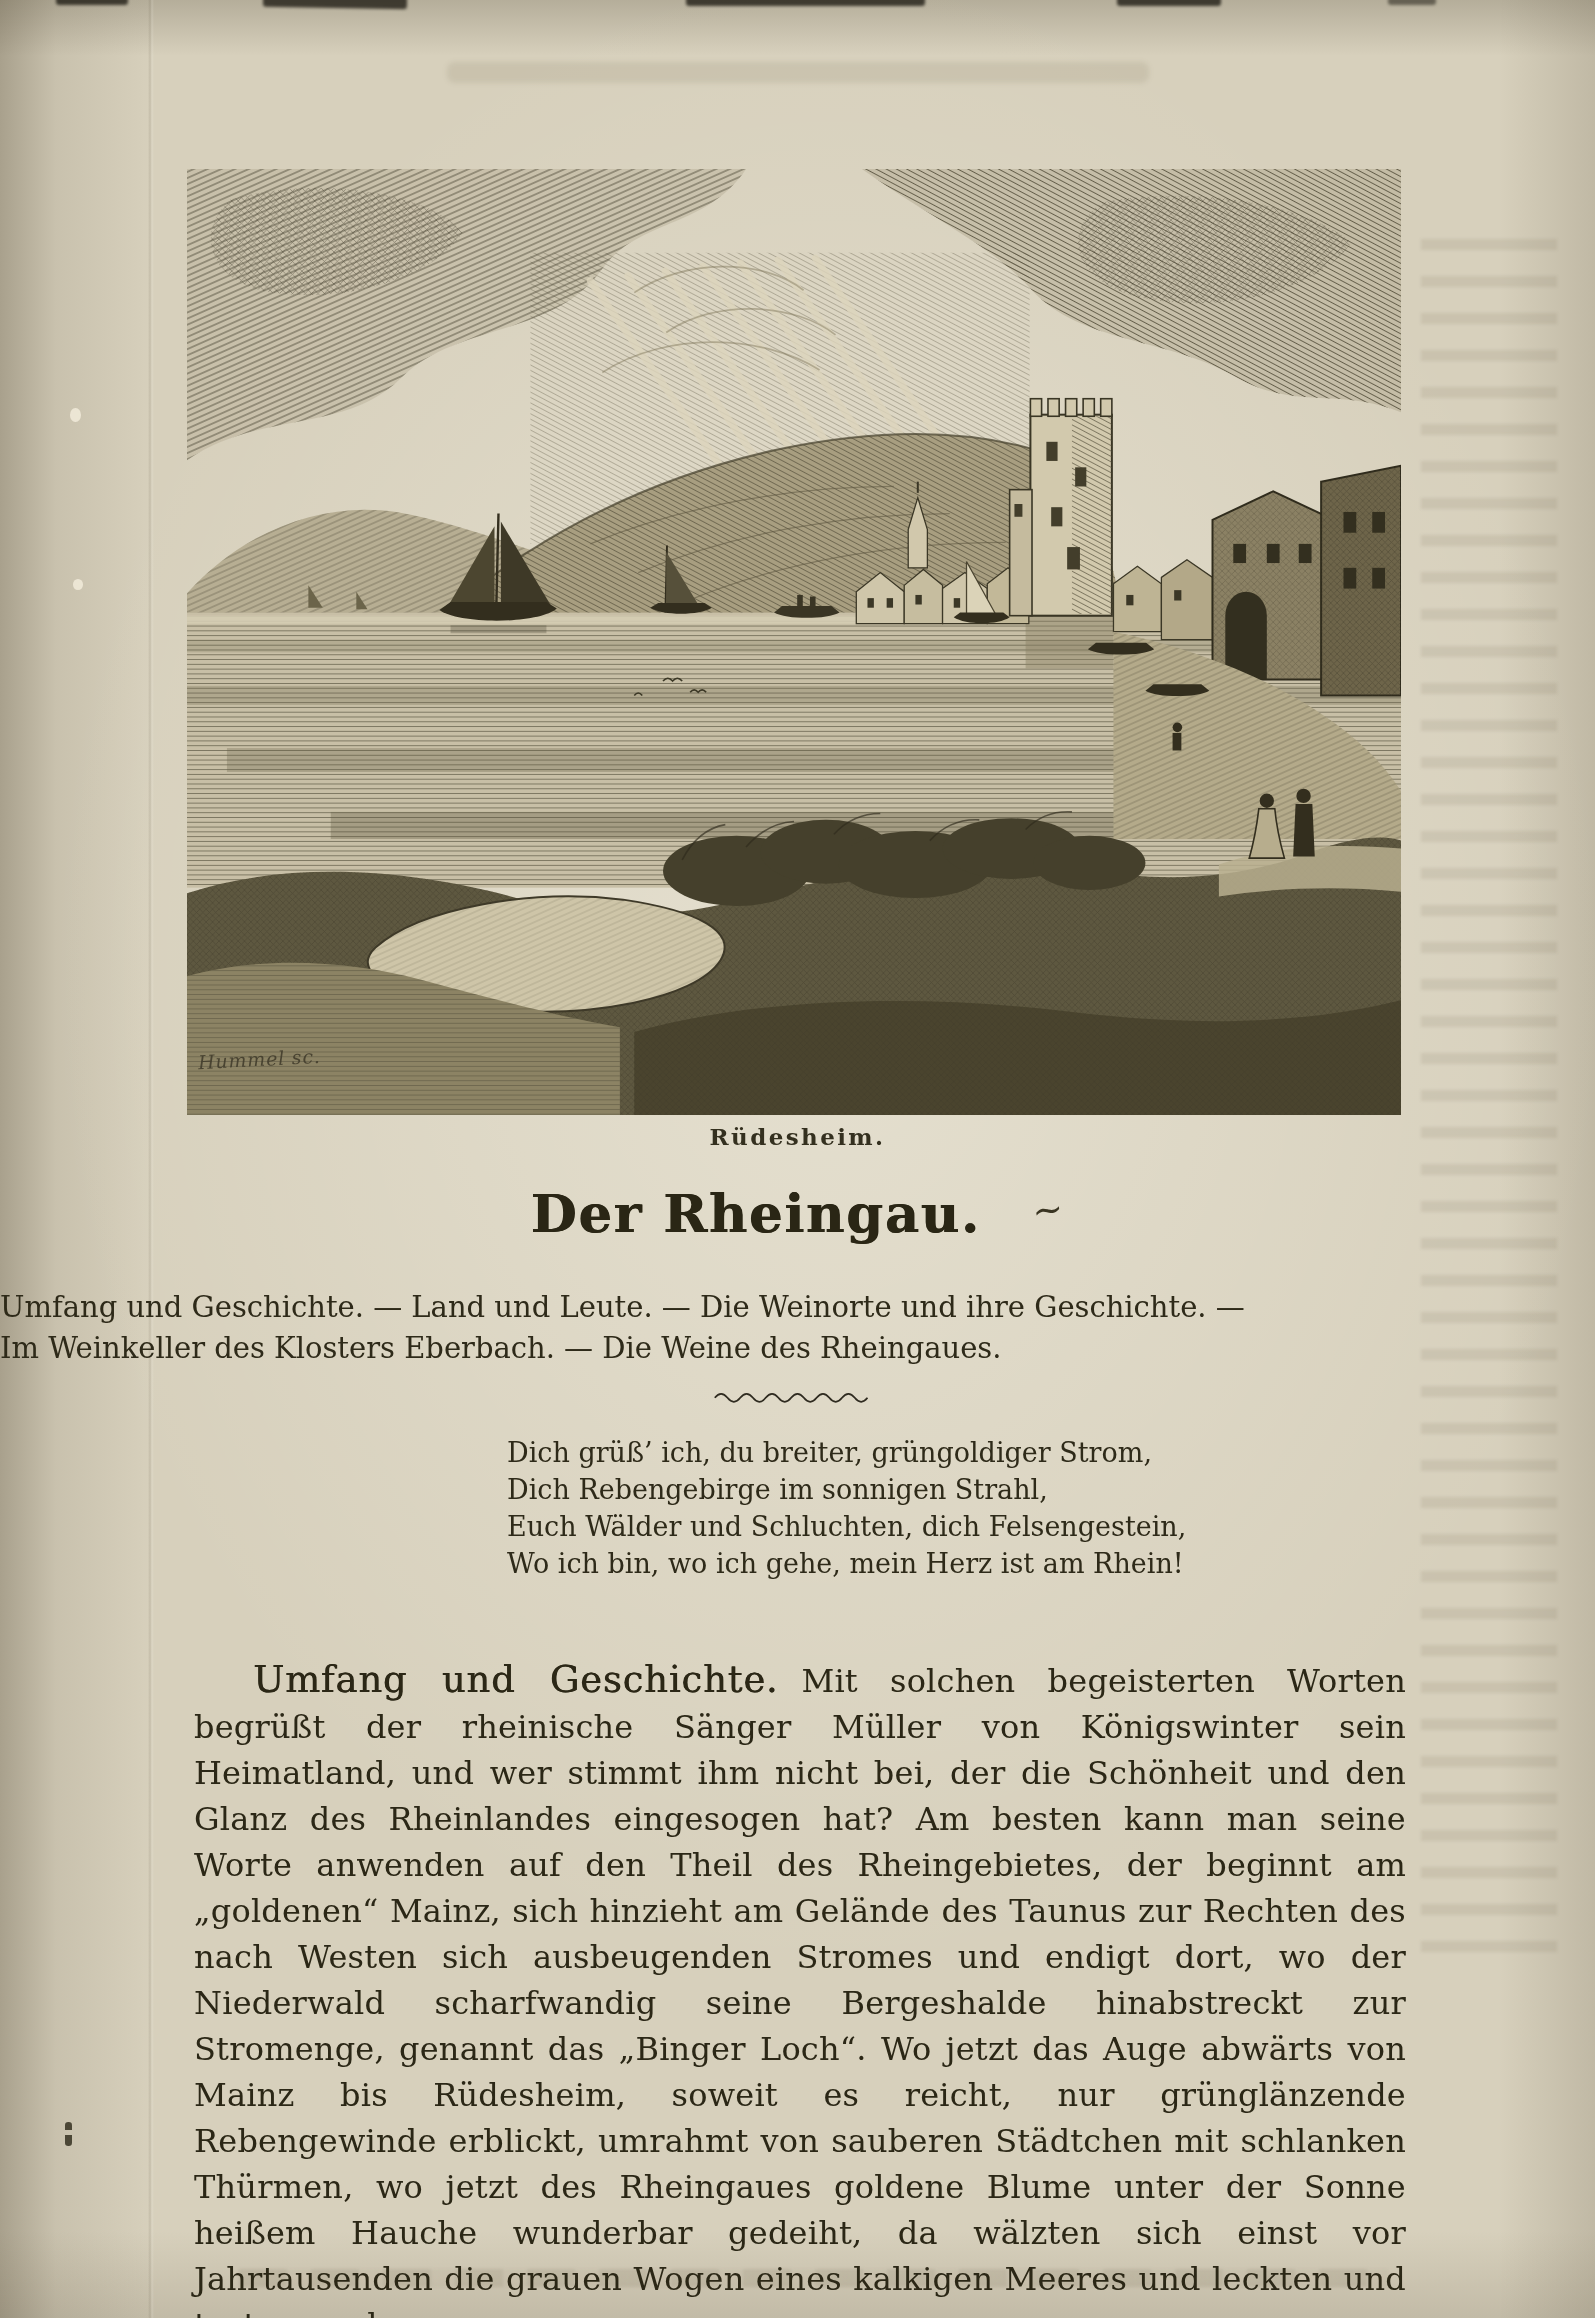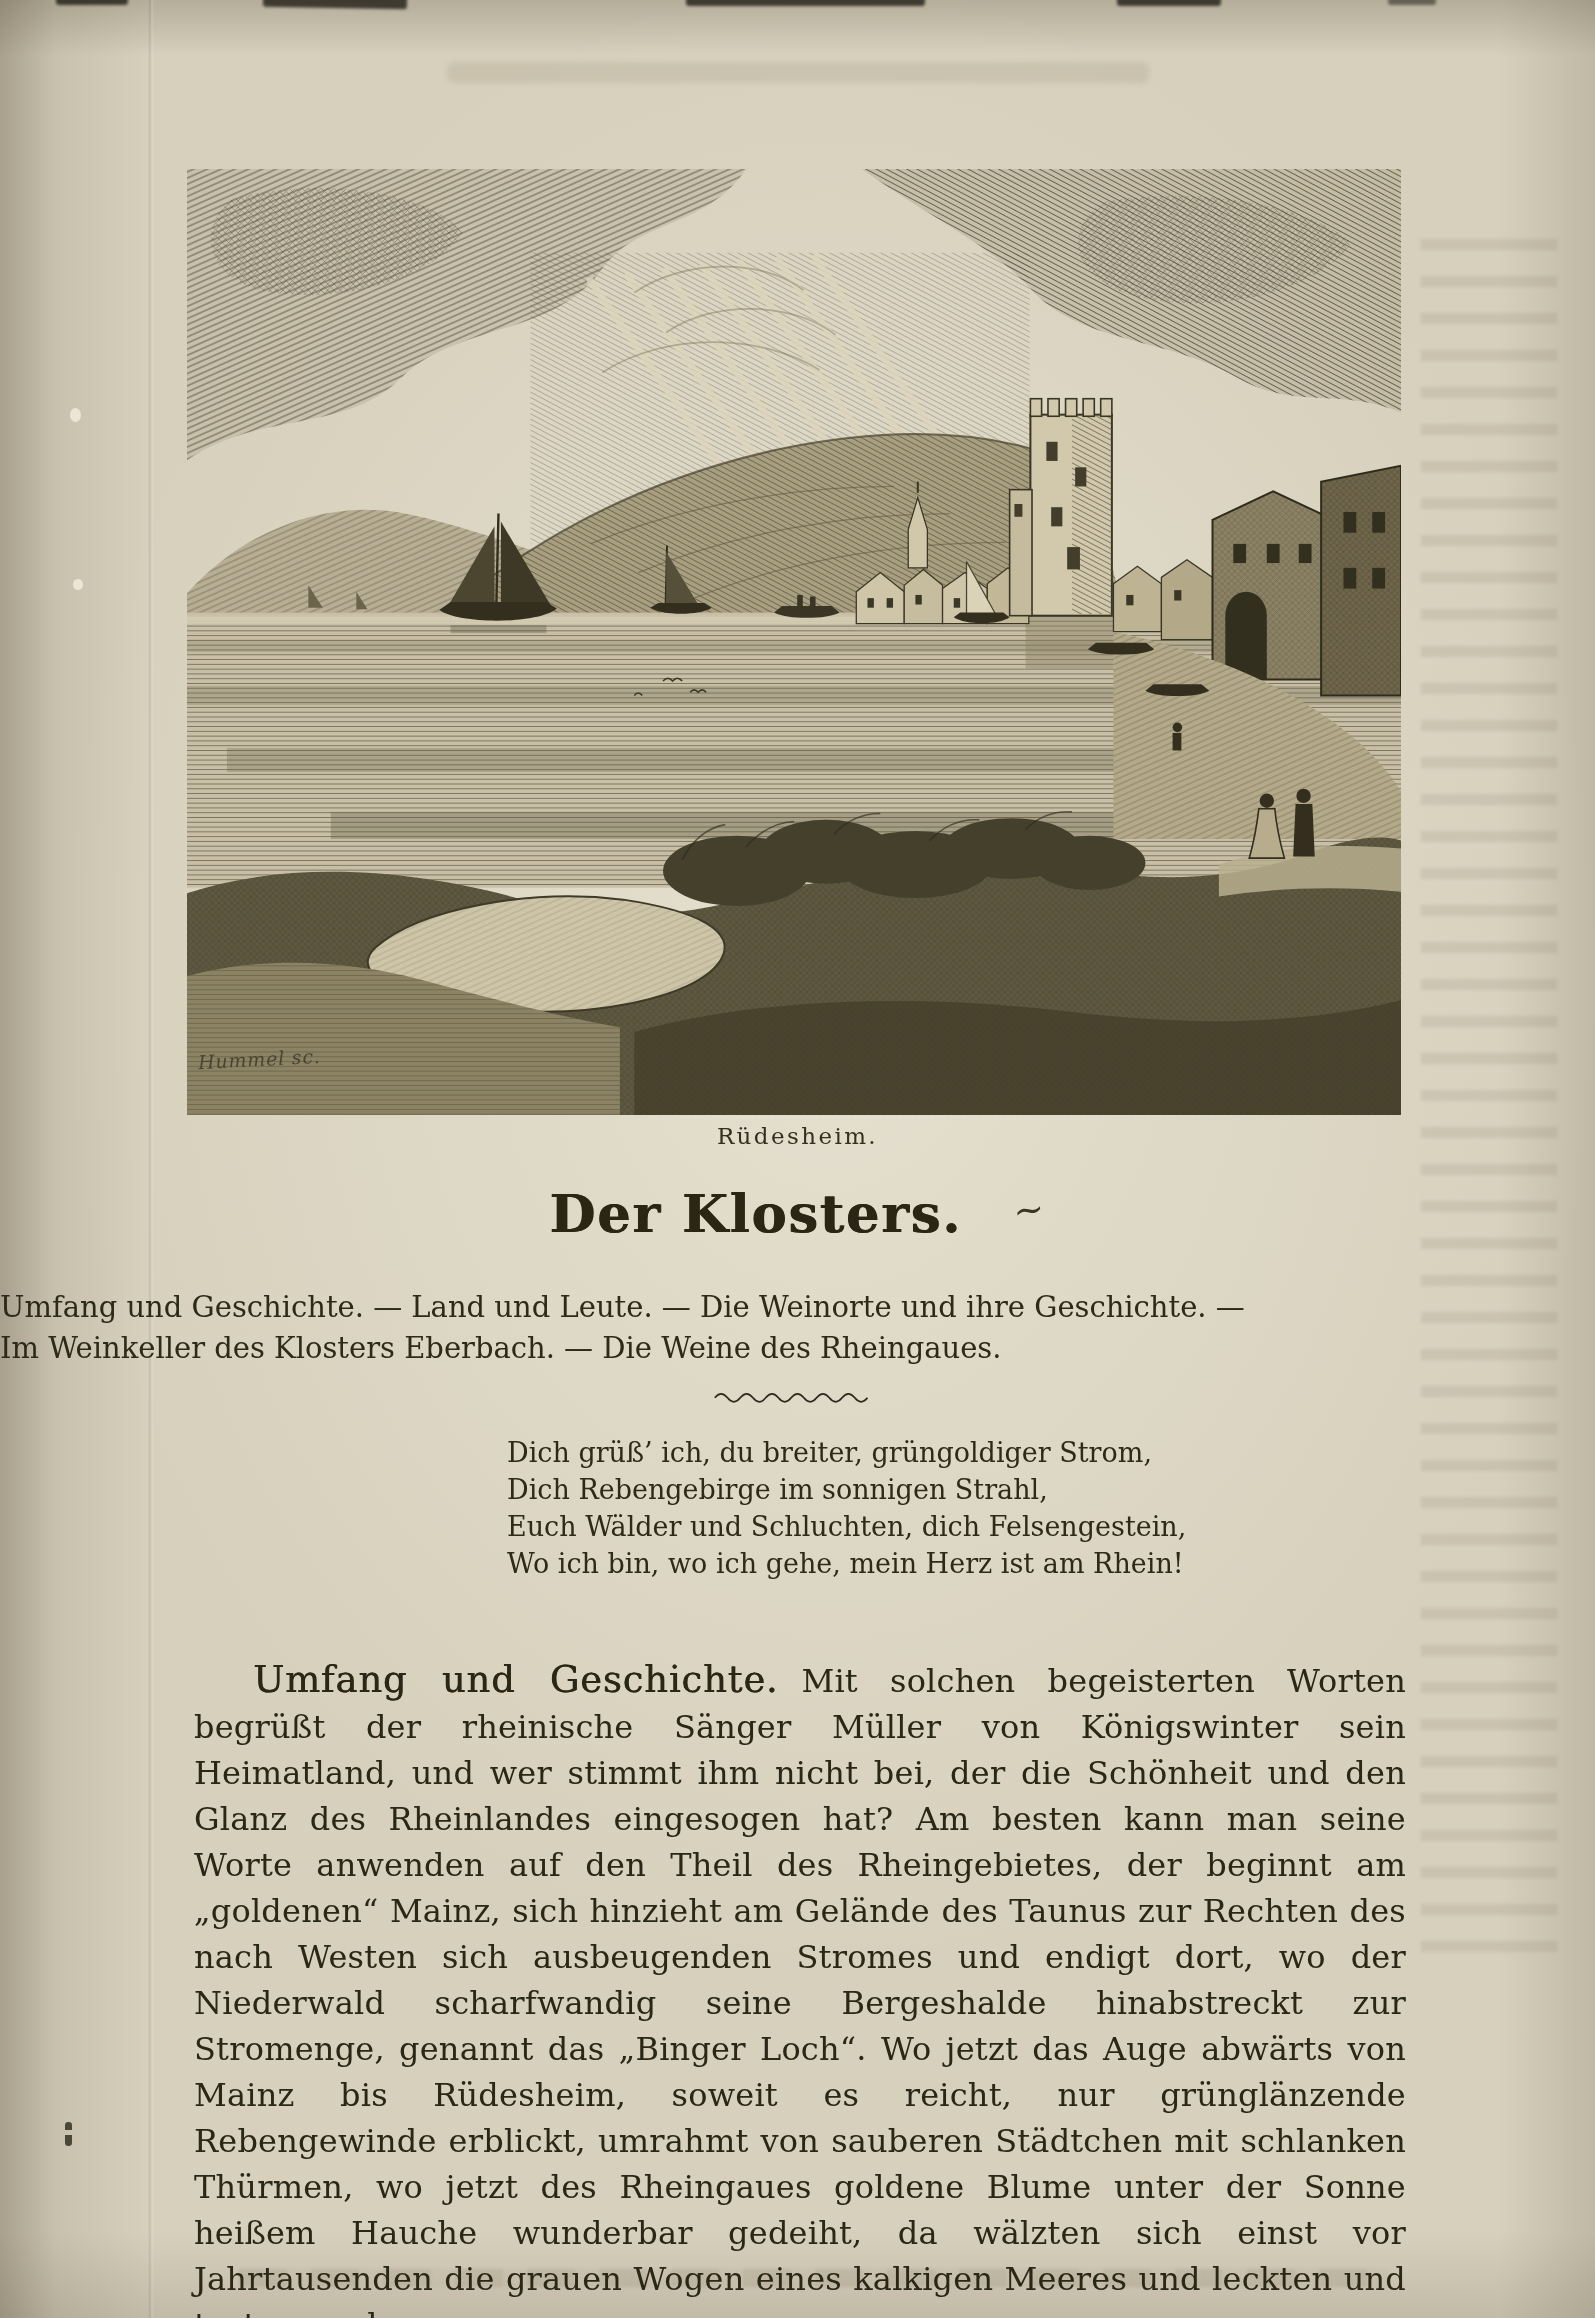--- a/index.html
+++ b/index.html
@@ -44,21 +44,21 @@
   .bleed-bottom { left: 239px; top: 2269px; width: 1149px; height: 17.5px;
     background: repeating-linear-gradient(90deg, rgba(88,76,52,.12) 0 48px, rgba(88,76,52,.04) 48px 72px);
     filter: blur(1.6px); }
   
   .engraving { position: absolute; left: 187px; top: 169px; width: 1214px; height: 946px; margin: 0; }
   .engraving svg { width: 100%; height: 100%; display: block; }
   .signature { position: absolute; left: 11px; bottom: 45px; font-style: italic; font-size: 19px;
                color: #3f3a2a; transform: rotate(-3deg); letter-spacing: 0.8px; opacity: .85; }
   
   .caption { position: absolute; left: 0; top: 1123px; width: 100%; text-align: center;
-             font-size: 23px; letter-spacing: 2.4px; color: #34301f; }
+             font-size: 23px; letter-spacing: 2.4px; color: #34301f; font-weight: bold; }
   .title { position: absolute; left: 0; top: 1182px; width: 100%; text-align: center; margin: 0;
            font-size: 53px; font-weight: bold; letter-spacing: 1.6px; color: #2a2615;
            text-shadow: 0.6px 0 0 currentColor; }
   .flourish { display: inline-block; margin-left: 51px; transform: translateY(-9.6px) rotate(-8deg);
               font-size: 37px; font-weight: normal; color: #3a3522; text-shadow: none; }
   .subtitle { position: absolute; left: 0; top: 1287px; width: 100%; text-align: left;
               font-size: 29px; line-height: 41px; color: #2e2a19; }
   .divider { position: absolute; left: 710px; top: 1389px; }
   .poem { position: absolute; left: 499px; top: 1434px; margin-left: 8px; }
   .poem-line { font-size: 27px; line-height: 37px; color: #2e2a19; white-space: nowrap; }
@@ -269,21 +269,21 @@
         <path d="M1388 796 L1385 862 H1412 L1409 796 Z" fill="#332e1e"></path>
         <circle cx="1240" cy="700" r="6" fill="#332e1e"></circle>
         <rect x="1234" y="707" width="11" height="22" fill="#332e1e"></rect>
       </g>
     </svg>
     <div class="signature">Hummel sc.</div>
   </figure>
 
   <div class="caption">Rüdesheim.</div>
 
-  <h1 class="title"><span>Der Klosters.</span><span class="flourish">~</span></h1>
+  <h1 class="title"><span>Der Rheingau.</span><span class="flourish">~</span></h1>
 
   <div class="subtitle">
     <div>Umfang und Geschichte. — Land und Leute. — Die Weinorte und ihre Geschichte. —</div>
     <div>Im Weinkeller des Klosters Eberbach. — Die Weine des Rheingaues.</div>
   </div>
 
   <svg class="divider" width="175" height="14.4" viewBox="0 0 220 18" xmlns="http://www.w3.org/2000/svg">
     <path d="M6 11 q8 -10 16 0 t16 0 t16 0 t16 0 t16 0 t16 0 t16 0 t16 0 t16 0 t16 0 t16 0 t16 0" stroke="#2f2b20" stroke-width="2.2" fill="none"></path>
   </svg>
 

